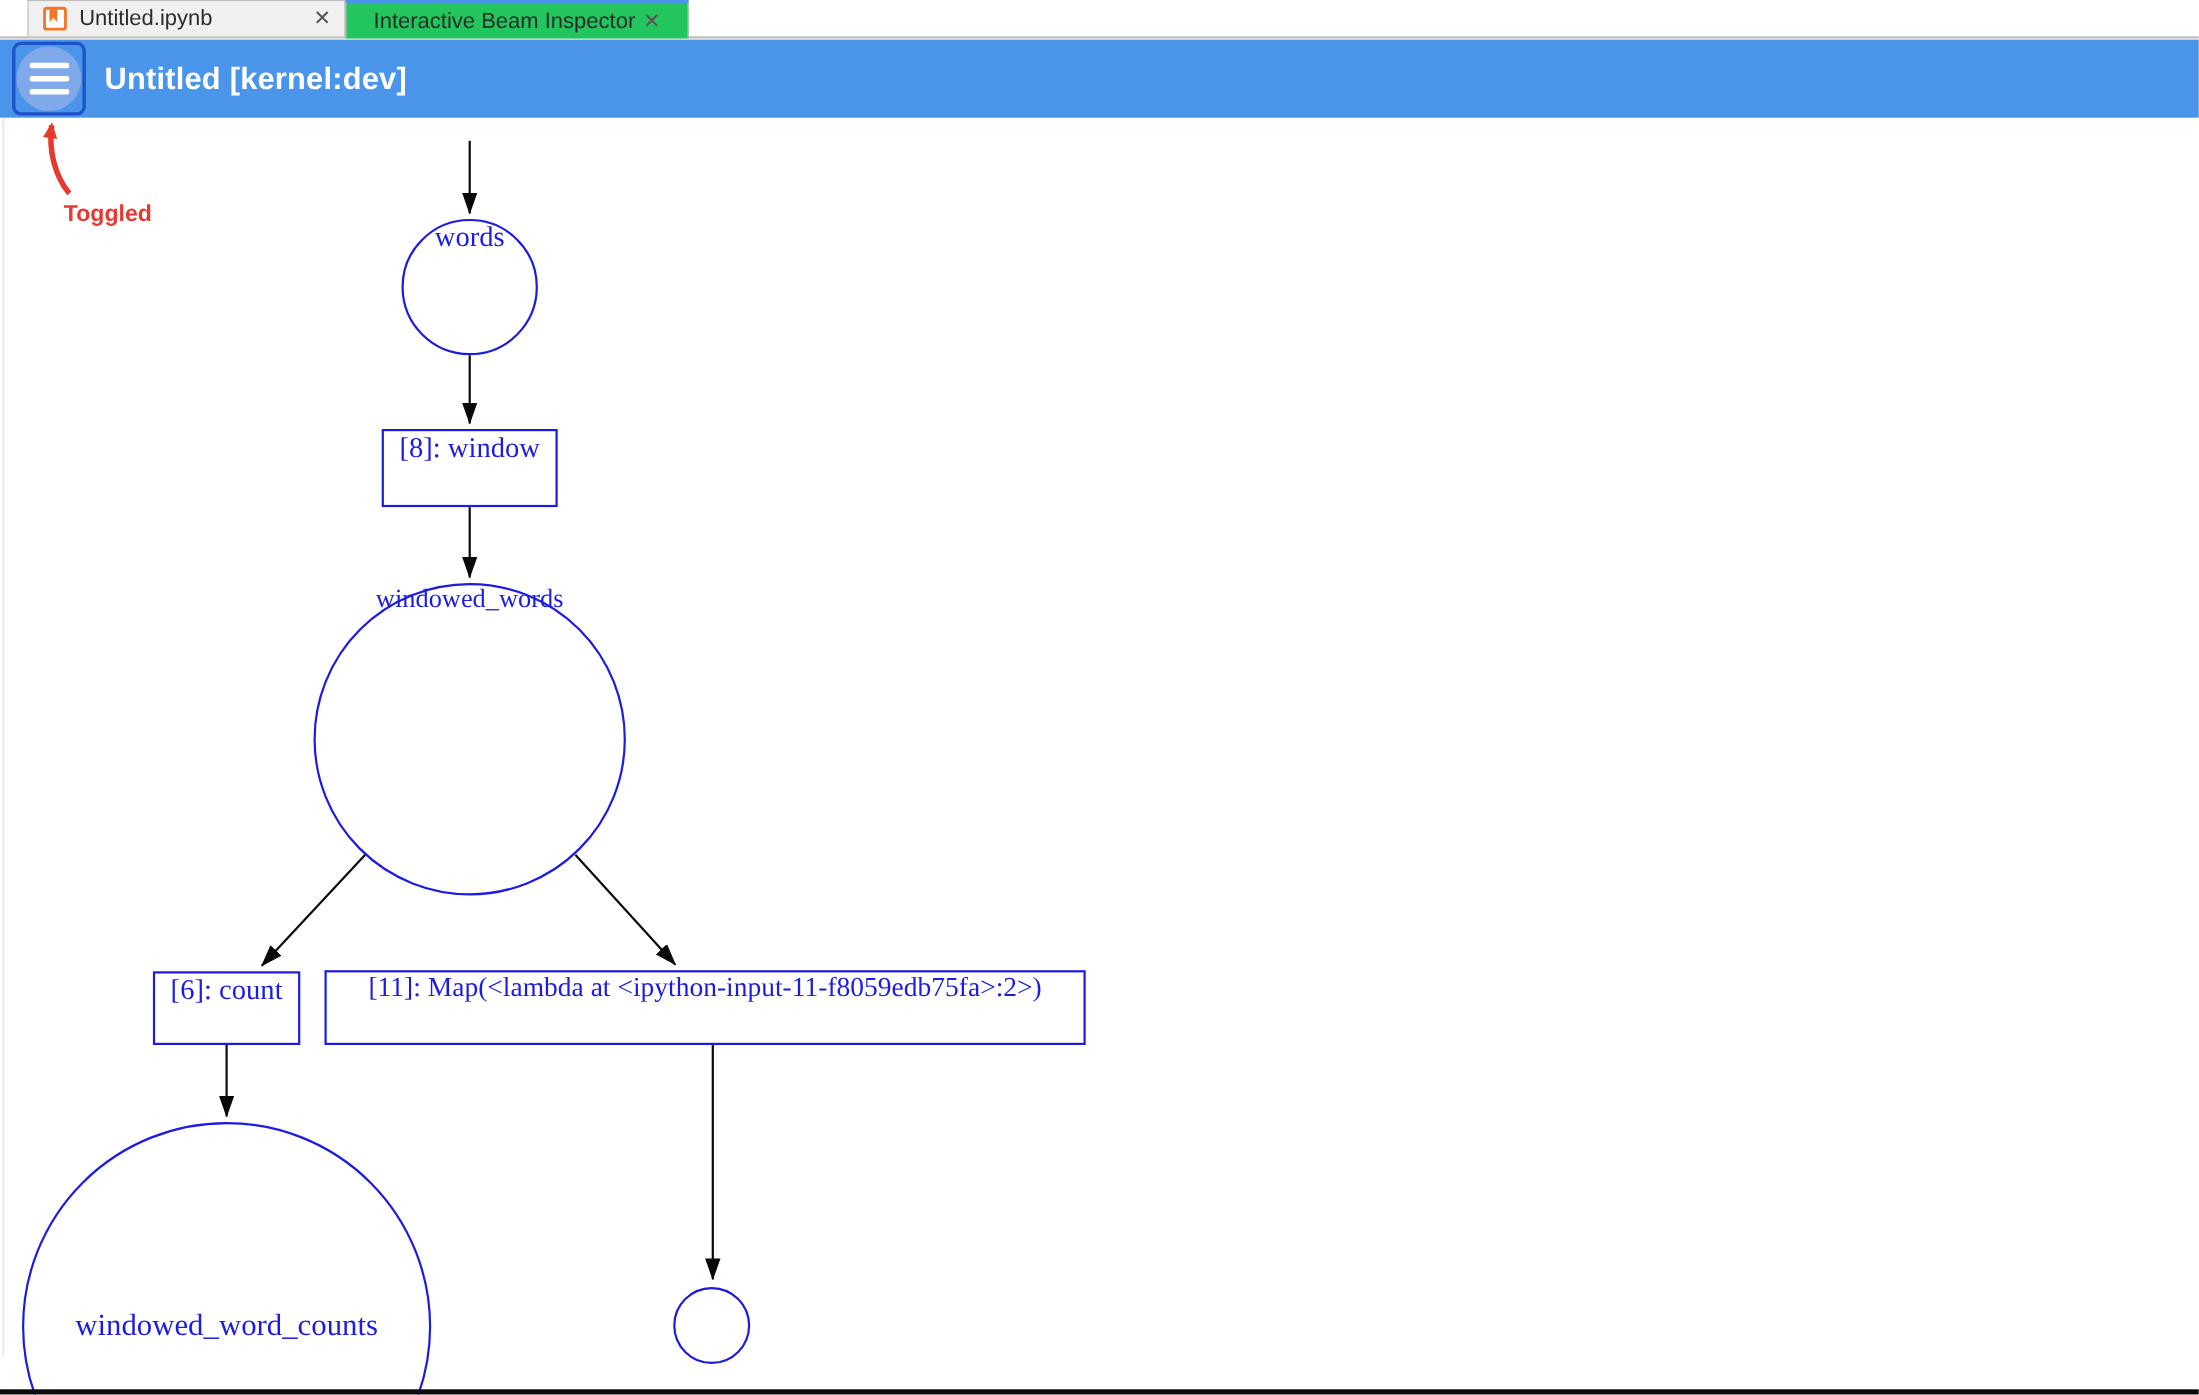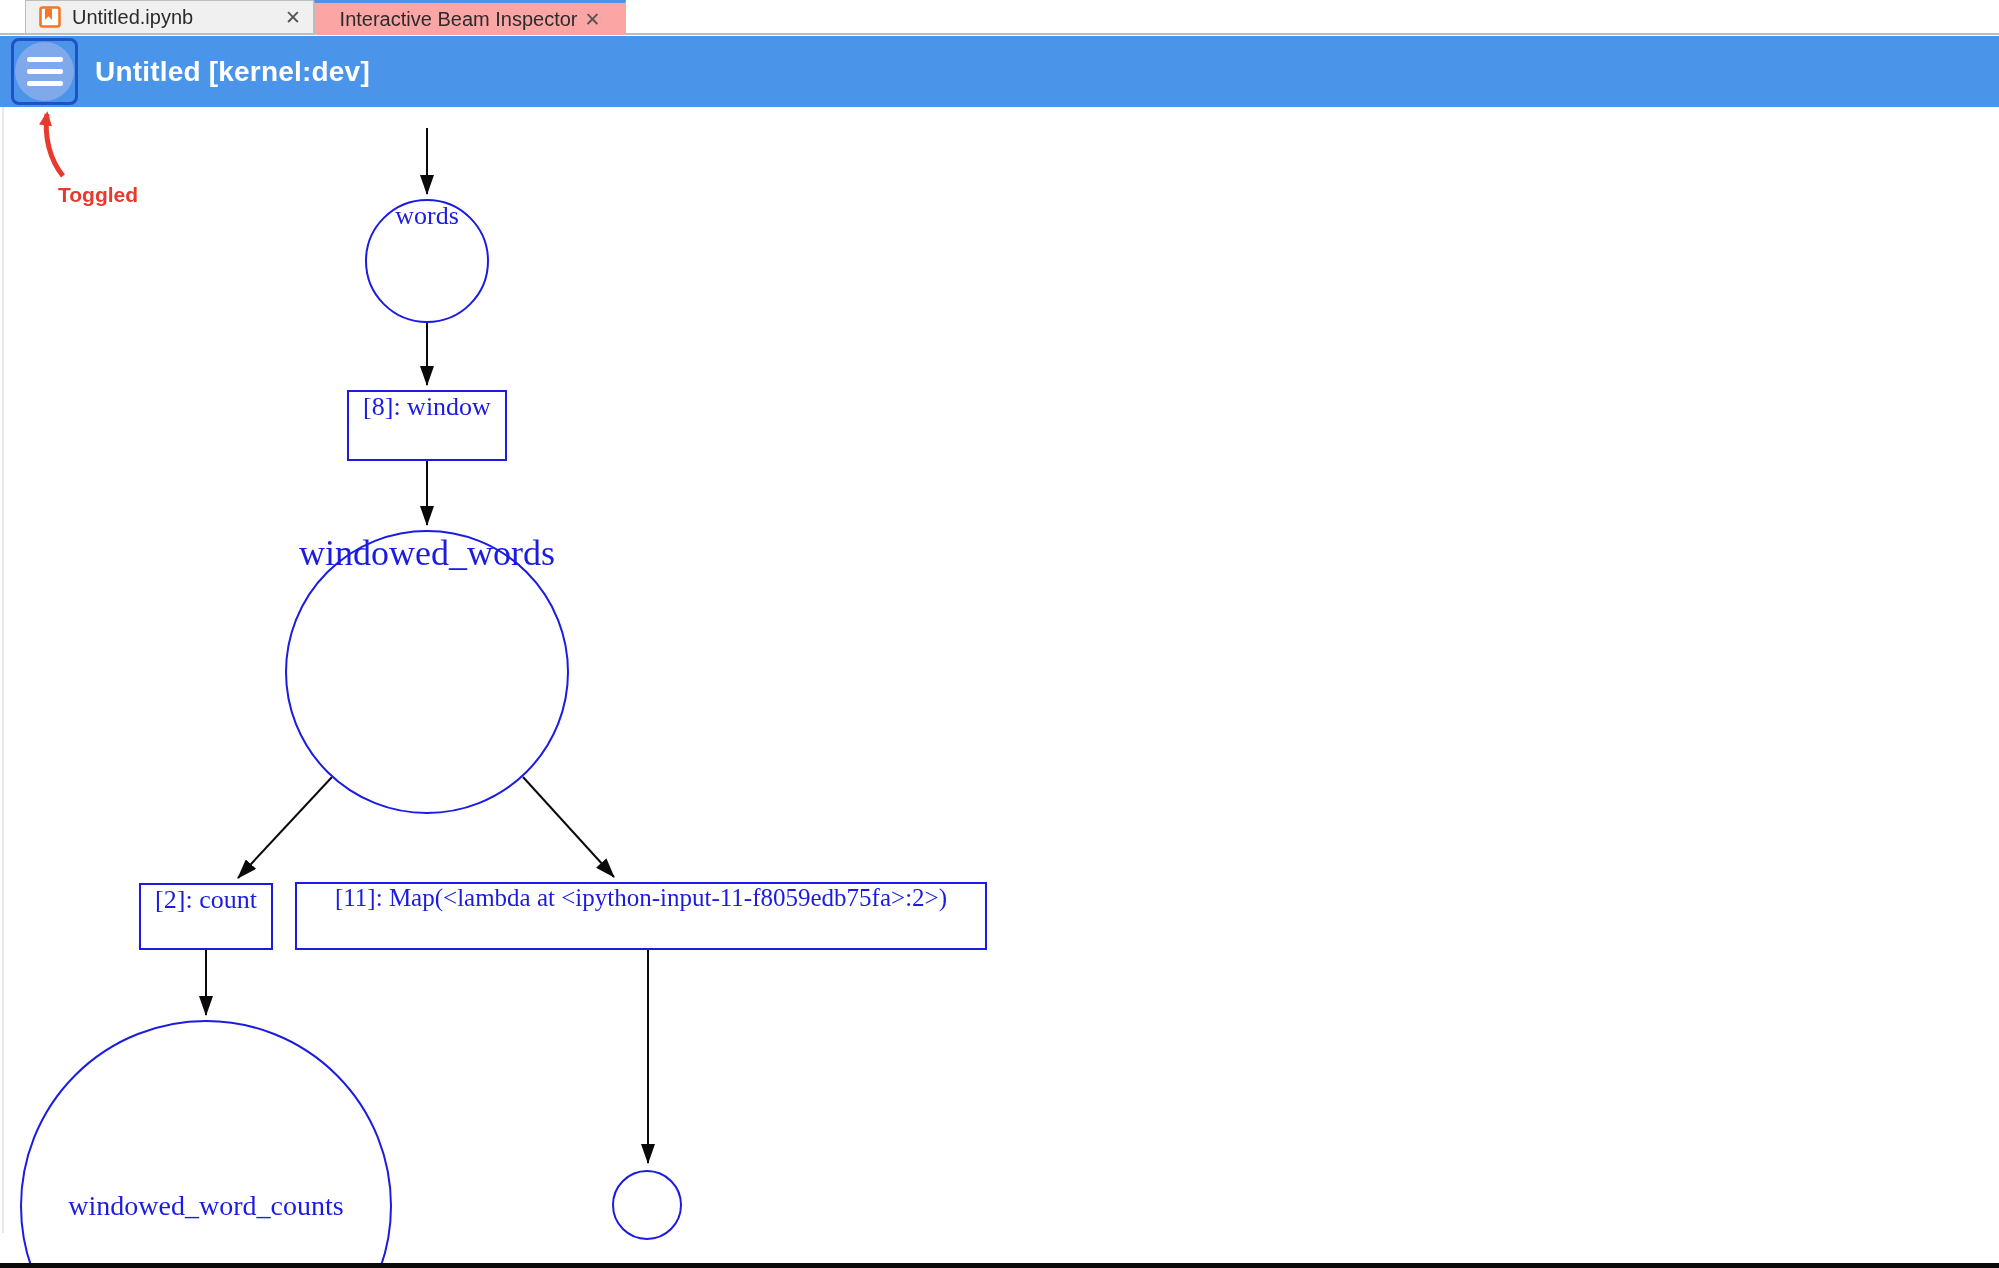--- a/index.html
+++ b/index.html
@@ -12,21 +12,21 @@
   html,body{width:1999px;height:1268px;overflow:hidden;background:#fff;
     font-family:"Liberation Sans",sans-serif;}
   .screen{position:relative;width:1999px;height:1268px;background:#fff;overflow:hidden}
 
   
   .tabbar{position:absolute;left:0;top:0;width:100%;height:36px;background:#fff}
   .tabbar-border{position:absolute;left:0;top:33px;width:100%;height:2px;background:var(--tab_border)}
   .tab{position:absolute;top:0;display:flex;align-items:center;cursor:default}
   .tab-untitled{left:25px;width:289px;height:34px;background:var(--tab_inactive_bg);
     border:1px solid var(--tab_border);padding:14px 12px}
-  .tab-inspector{left:314px;width:312px;height:35px;background:#fca5a5;
+  .tab-inspector{left:314px;width:312px;height:35px;background:#22c55e;
     border-left:1px solid var(--tab_border);border-right:1px solid var(--tab_border);
     border-top:3px solid var(--header_blue);justify-content:center;gap:7px;z-index:2}
   .tab-label{font-size:20px;color:#2b2b2b;white-space:nowrap}
   .tab-untitled .tab-label{margin-left:10px}
   .tab-close{font-size:19px;color:#555;line-height:1;cursor:pointer}
   .tab-untitled .tab-close{margin-left:auto}
   .nb-icon{display:inline-flex;width:24px;height:24px;flex:0 0 24px}
 
   
   .header{position:absolute;left:0;top:36px;width:100%;height:71px;background:var(--header_blue);
@@ -50,21 +50,21 @@
   .edge{stroke:var(--edge_black);stroke-width:2px}
   .arrowfill{fill:var(--edge_black)}
   .redstroke{stroke:var(--annotation_red);fill:none}
   .redfill{fill:var(--annotation_red)}
   .gnode{position:absolute;display:flex;align-items:flex-start;justify-content:center;
     border:2px solid var(--graph_blue);color:var(--graph_blue);background:#fff;
     font-family:"Liberation Serif","DejaVu Serif",serif;white-space:nowrap}
   .gcircle{border-radius:50%}
   .n-words{left:365px;top:199px;width:124px;height:124px;font-size:26px}
   .n-window{left:347px;top:390px;width:160px;height:71px;font-size:26px}
-  .n-windowed-words{left:285px;top:530px;width:284px;height:284px;font-size:36px}
+  .n-windowed-words{left:285px;top:530px;width:284px;height:284px;font-size:24px}
   .n-count{left:139px;top:883px;width:134px;height:67px;font-size:26px}
   .n-map{left:295px;top:882px;width:692px;height:68px;font-size:25px}
   .n-wwc{left:20px;top:1020px;width:372px;height:372px;font-size:28px;align-items:center}
   .n-small{left:612px;top:1170px;width:70px;height:70px}
 
   
   .statusbar{position:absolute;left:0;top:1231px;width:100%;height:37px;
     background:var(--statusbar_bg);border-top:2px solid var(--border_gray);z-index:8}
   .status-left{position:absolute;left:4px;top:17px;display:flex;align-items:center;gap:13px}
   .terminal-icon{width:25px;height:23px;background:#3d3d3d;border-radius:3px;color:#fff;
@@ -142,21 +142,21 @@
   <div class="gnode gcircle n-words">
     <span>words</span>
   </div>
   <div class="gnode n-window">
     <span>[8]: window</span>
   </div>
   <div class="gnode gcircle n-windowed-words">
     <span>windowed_words</span>
   </div>
   <div class="gnode n-count">
-    <span>[2]: count</span>
+    <span>[6]: count</span>
   </div>
   <div class="gnode n-map">
     <span>[11]: Map(&lt;lambda at &lt;ipython-input-11-f8059edb75fa&gt;:2&gt;)</span>
   </div>
   <div class="gnode gcircle n-wwc">
     <span>windowed_word_counts</span>
   </div>
   <div class="gnode gcircle n-small">
     <span></span>
   </div>

